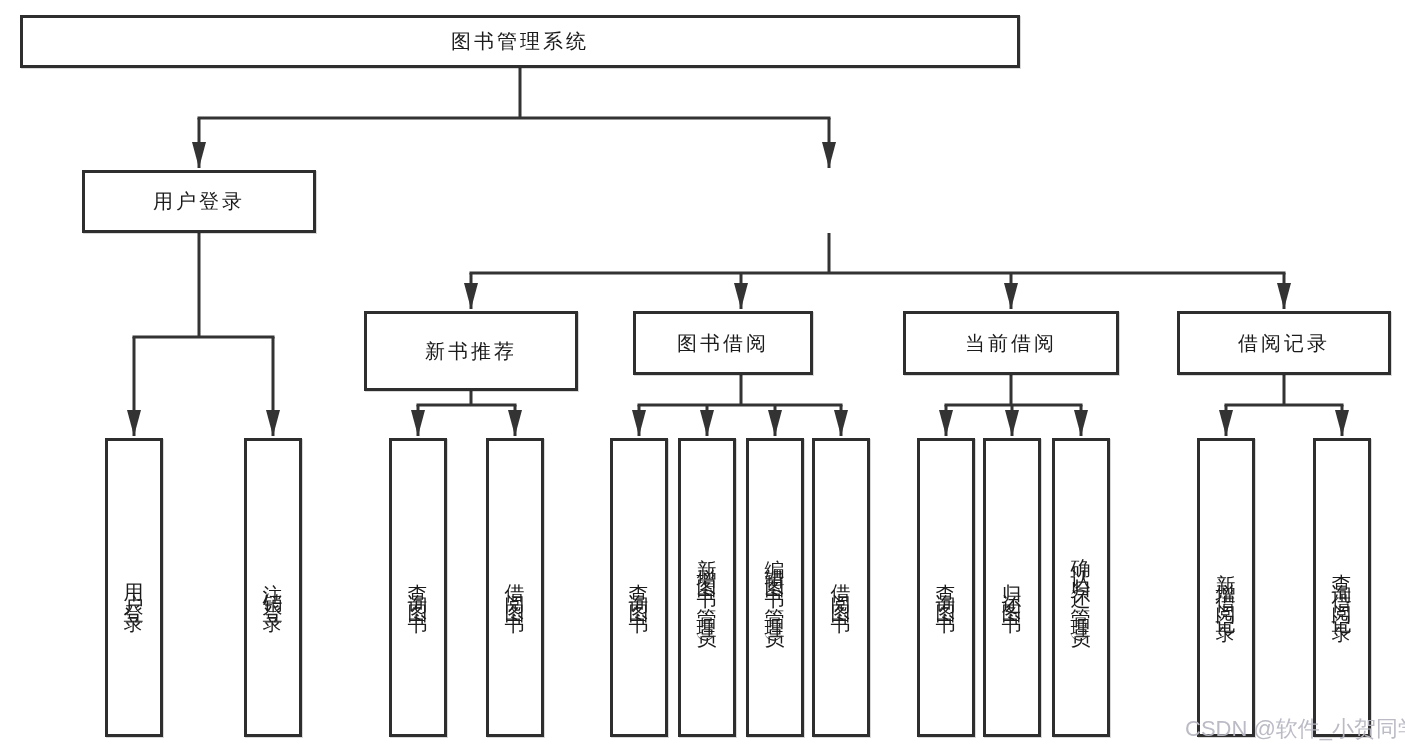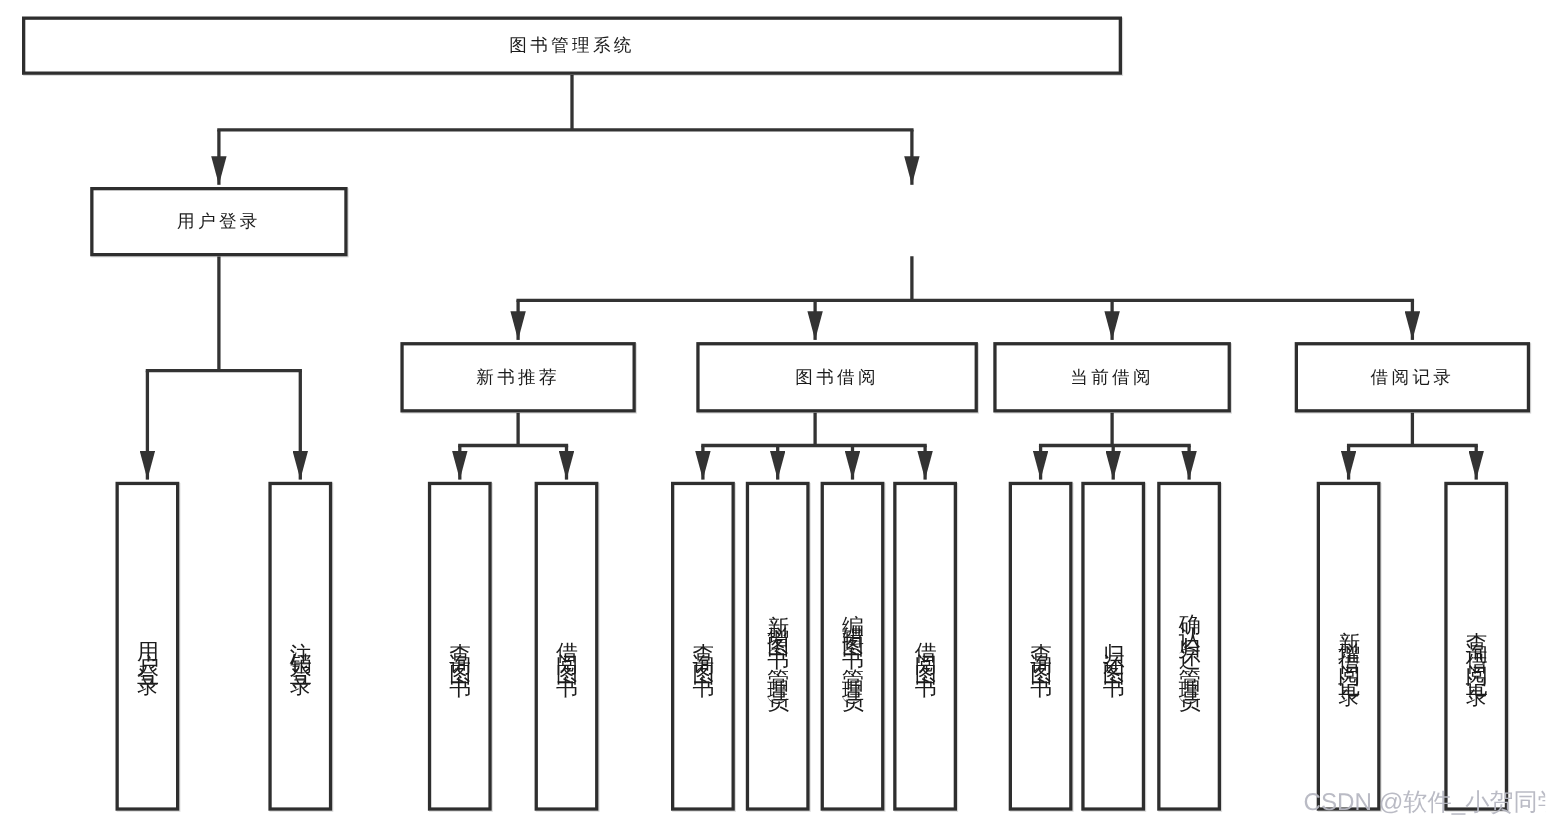--- a/index.html
+++ b/index.html
@@ -14,26 +14,26 @@
   .box{
     position:absolute;
     box-sizing:border-box;
     border:3px solid #2e2e2e;
     background:#ffffff;
     display:flex;align-items:center;justify-content:center;
     color:#1b1b1b;
     z-index:2;
     box-shadow:1px 1px 0 rgba(0,0,0,0.15);
   }
-  .h-label{font-size:16px;letter-spacing:3px;white-space:nowrap;}
+  .h-label{font-size:20px;letter-spacing:3px;white-space:nowrap;}
   .root-box{left:20px;top:15px;width:1000px;height:53px;}
   .b-user-login{left:82px;top:170px;width:234px;height:63px;}
   .b-book-mgmt{left:711px;top:170px;width:236px;height:63px;}
-  .b-new-rec{left:364px;top:311px;width:214px;height:64px;}
-  .b-borrow{left:633px;top:311px;width:256px;height:64px;}
+  .b-new-rec{left:364px;top:311px;width:214px;height:80px;}
+  .b-borrow{left:633px;top:311px;width:180px;height:64px;}
   .b-current{left:903px;top:311px;width:216px;height:64px;}
   .b-records{left:1177px;top:311px;width:214px;height:64px;}
   .leaf{
     top:438px;width:58px;height:299px;
     writing-mode:vertical-rl;
     text-orientation:mixed;
     font-size:20px;
     letter-spacing:10px;
     line-height:1;
     padding:8px 0;

